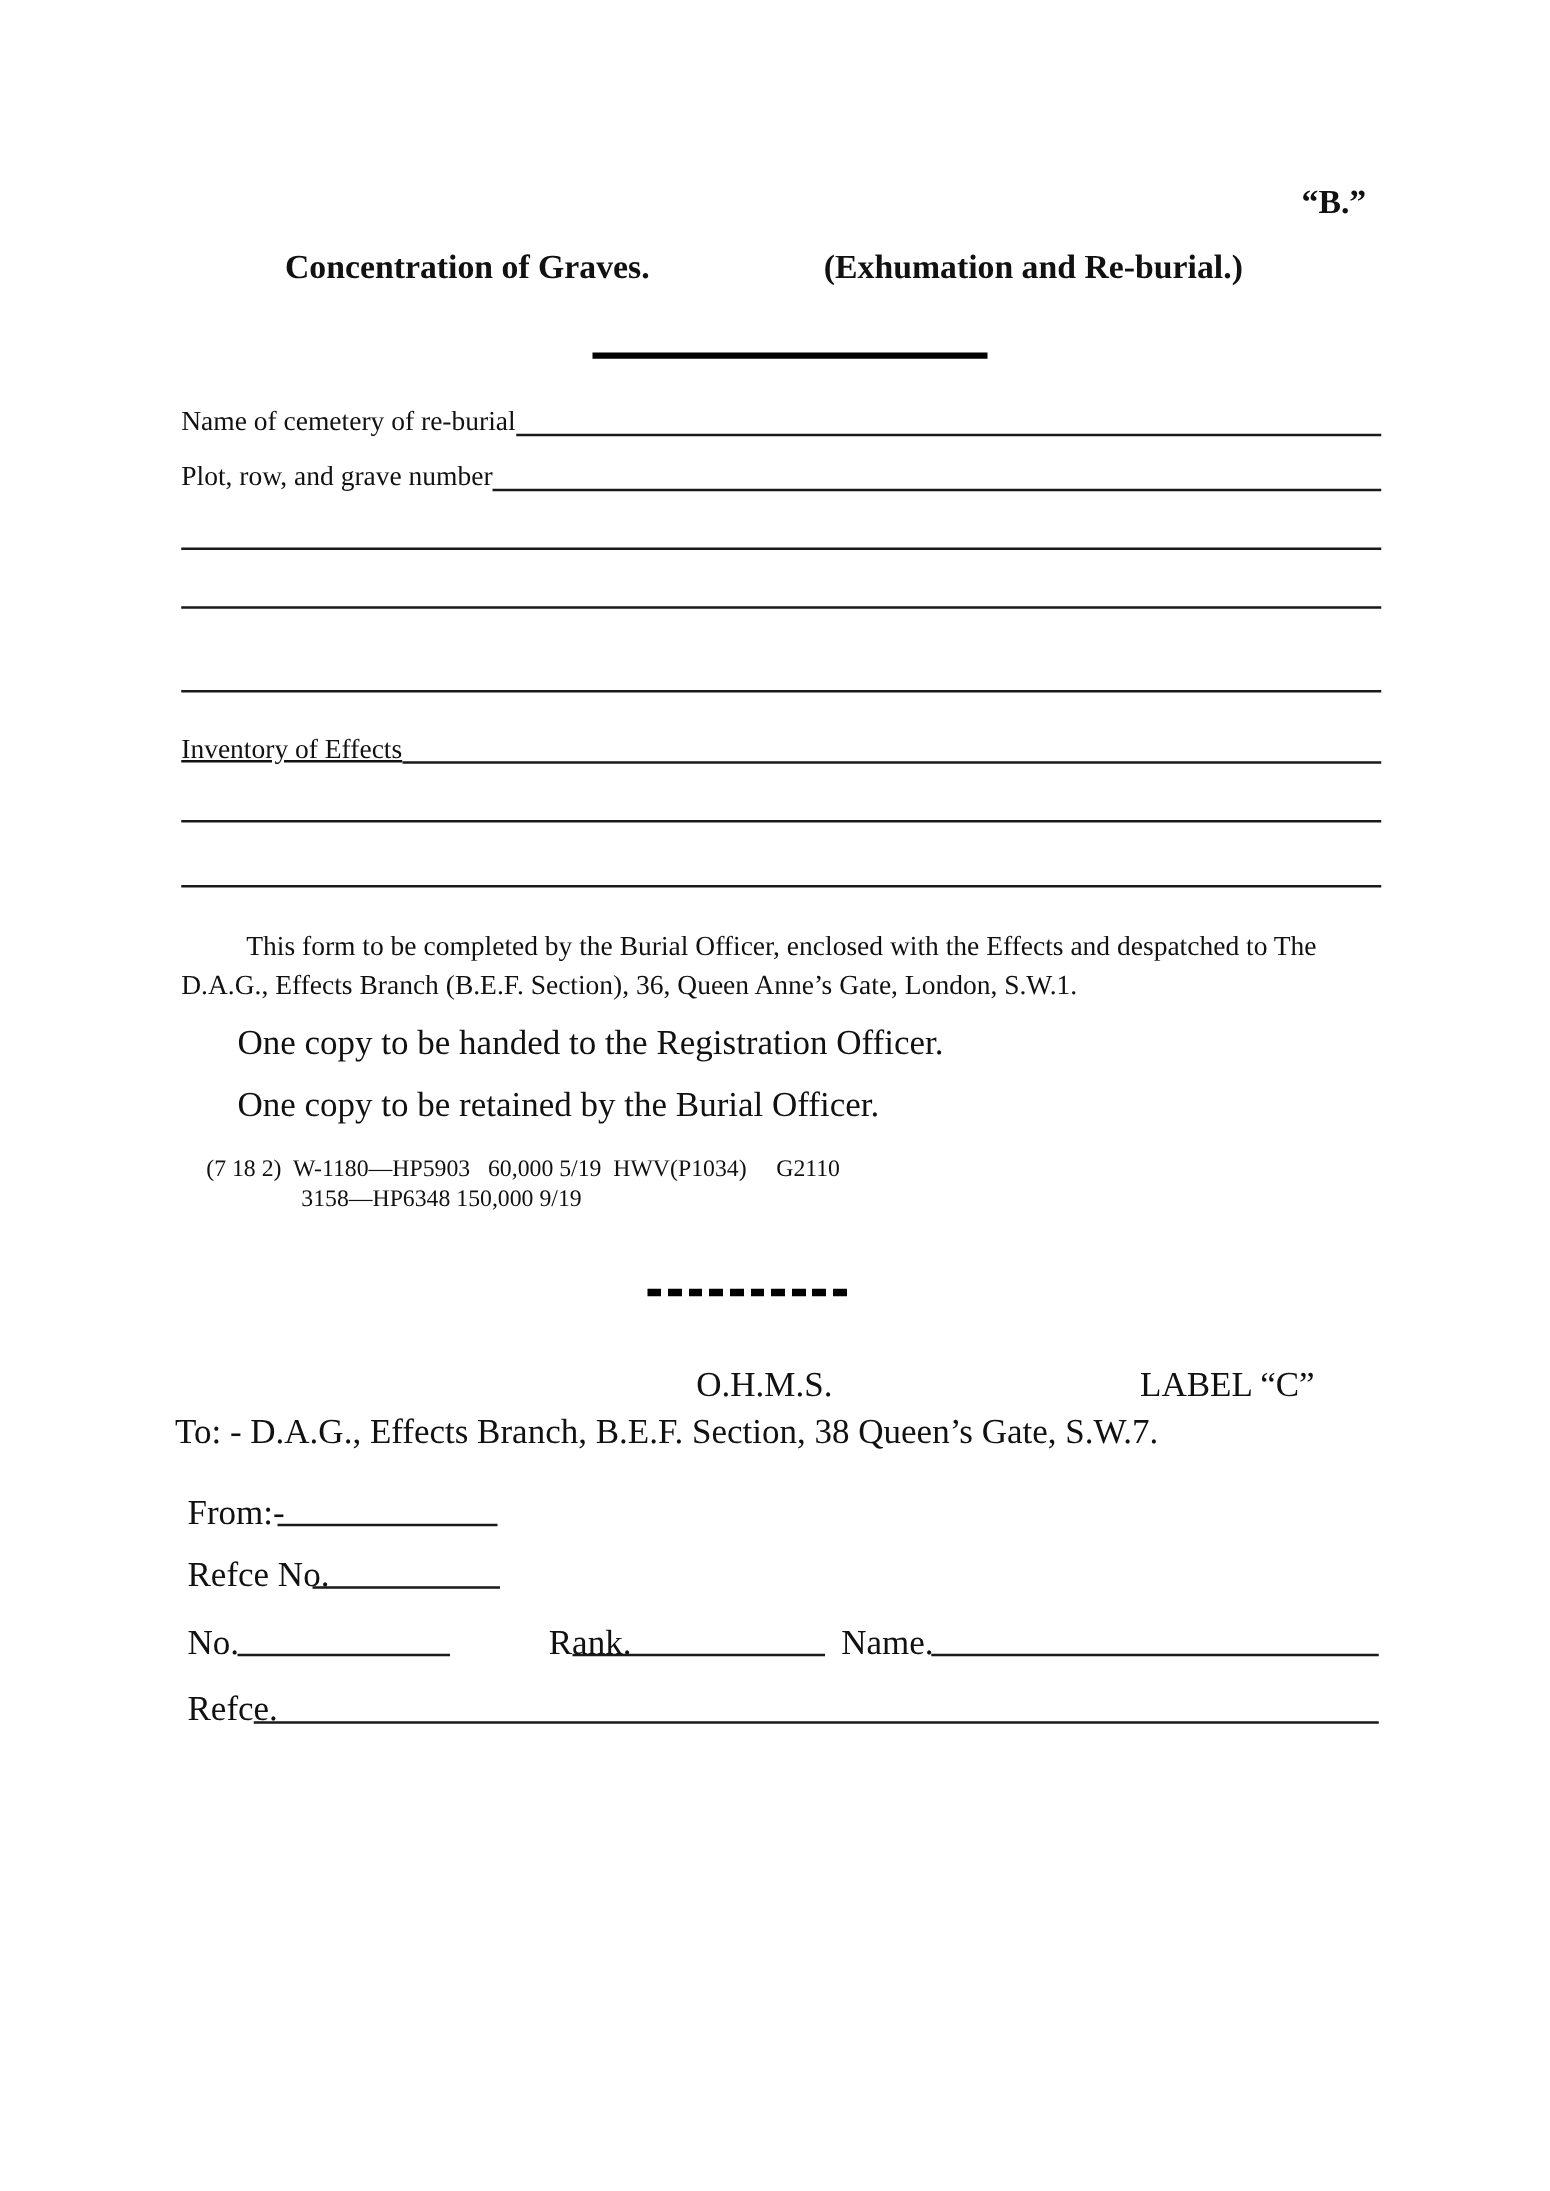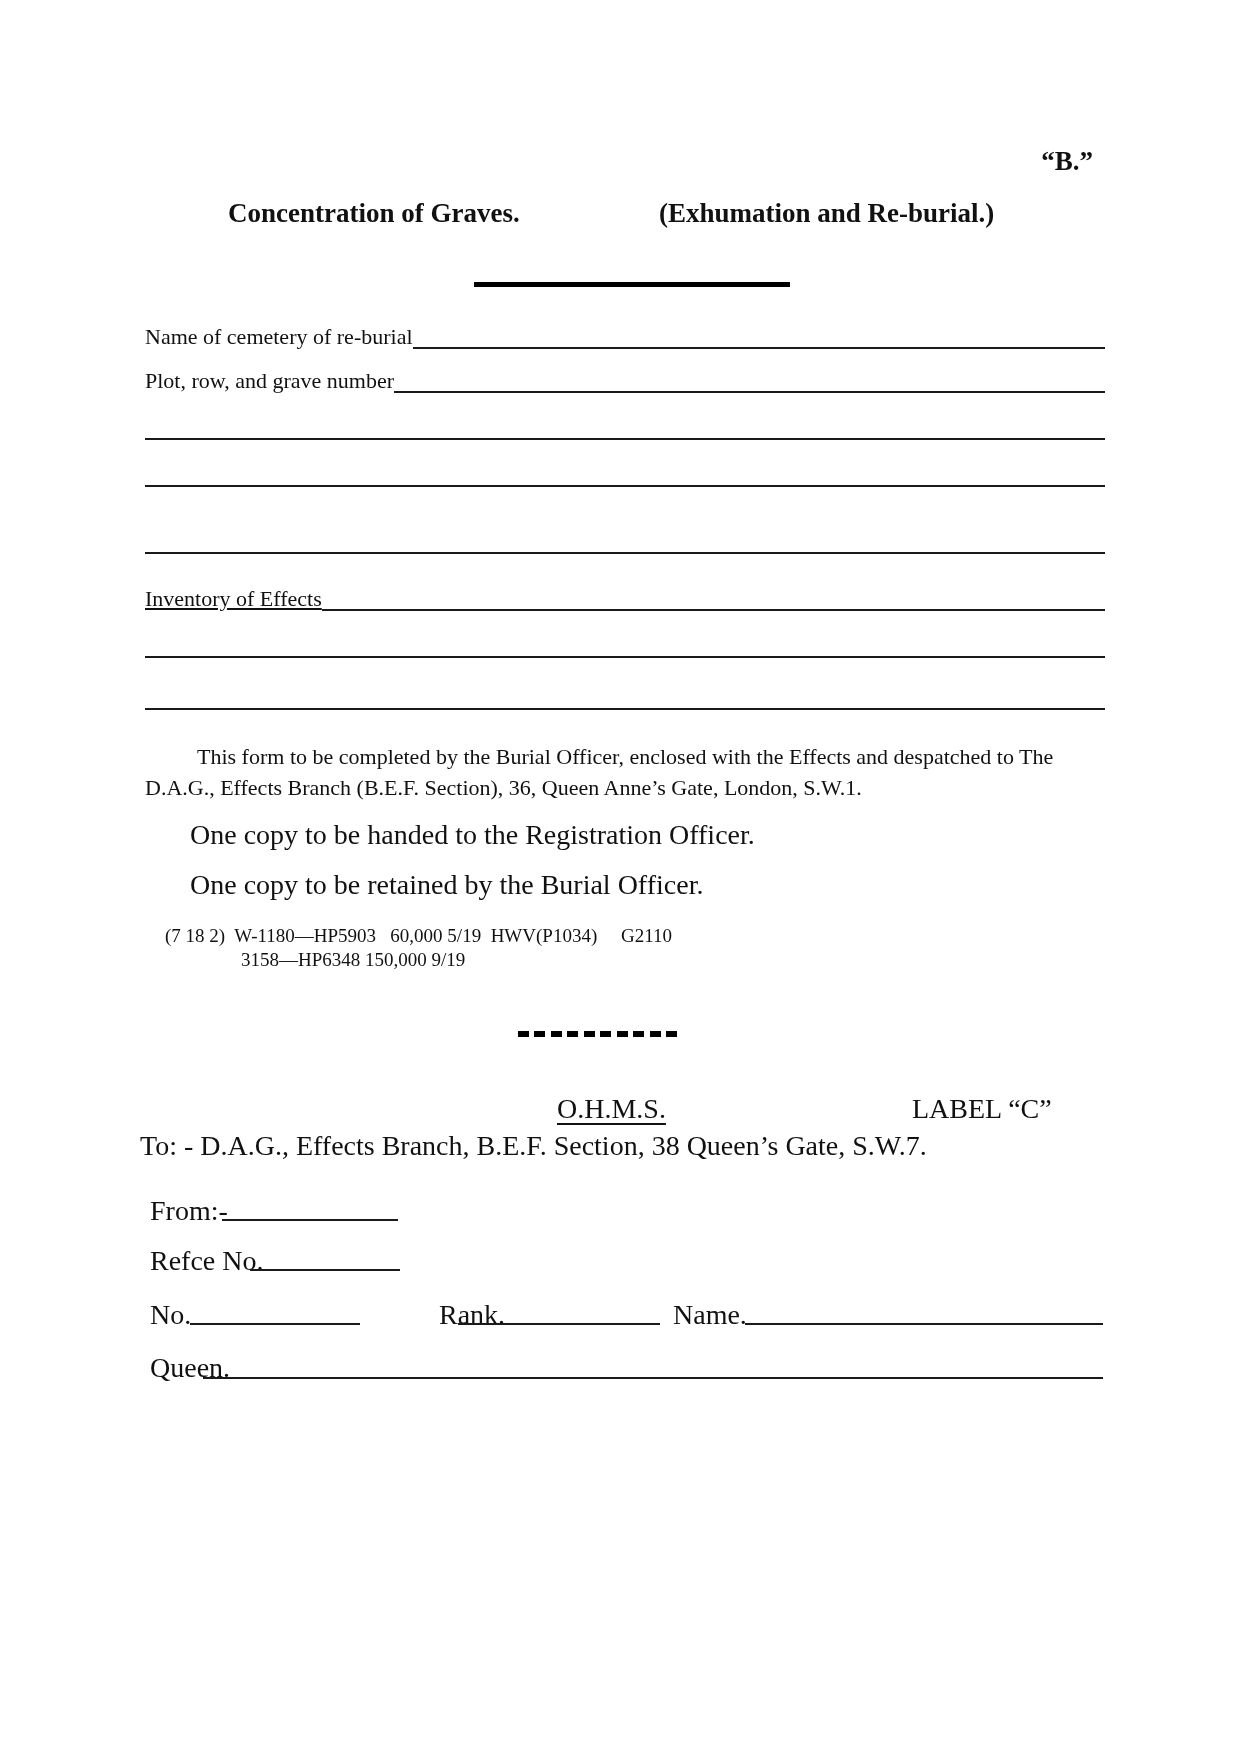--- a/index.html
+++ b/index.html
@@ -22,21 +22,21 @@
   .fill-line{flex:1 1 auto;border-bottom:2px solid #1a1a1a;height:24px;margin-bottom:1px;}
   .rule-line{height:2px;background:#1a1a1a;}
   .title-rule{height:5px;background:#000;}
   .para{
     left:145px;width:962px;font-size:22px;line-height:31px;text-indent:52px;
   }
   .dashes{
     height:6px;
     background:repeating-linear-gradient(90deg,#000 0 11px,transparent 11px 16.5px);
   }
-  .ohms{text-decoration:underline;text-underline-offset:5px;text-decoration-thickness:2px;}
+  .ohms{text-underline-offset:5px;text-decoration-thickness:2px;}
 </style>
 </head>
 <body>
 
 <div class="abs bold t27" style="top:145px;right:147px;">“B.”</div>
 
 <div class="abs bold t27" style="top:197px;left:228px;text-align:right;">Concentration of Graves.</div>
 <div class="abs bold t27" style="top:197px;left:659px;">(Exhumation and Re-burial.)</div>
 <div class="abs title-rule" style="top:282px;left:474px;width:316px;"></div>
 
@@ -92,14 +92,14 @@
 
 <span class="abs t22" style="top:1302px;left:150px;">No.</span>
 <div class="abs rule-line" style="top:1323px;left:190px;width:170px;"></div>
 
 <span class="abs t22" style="top:1302px;left:395px;margin-left:44px;">Rank.</span>
 <div class="abs rule-line" style="top:1323px;left:458px;width:202px;"></div>
 
 <span class="abs t22" style="top:1302px;left:673px;">Name.</span>
 <div class="abs rule-line" style="top:1323px;left:745px;width:358px;"></div>
 
-<span class="abs t22" style="top:1355px;left:150px;">Queen.</span>
+<span class="abs t22" style="top:1355px;left:150px;">Refce.</span>
 <div class="abs rule-line" style="top:1377px;left:203px;width:900px;"></div>
 
 </body></html>

